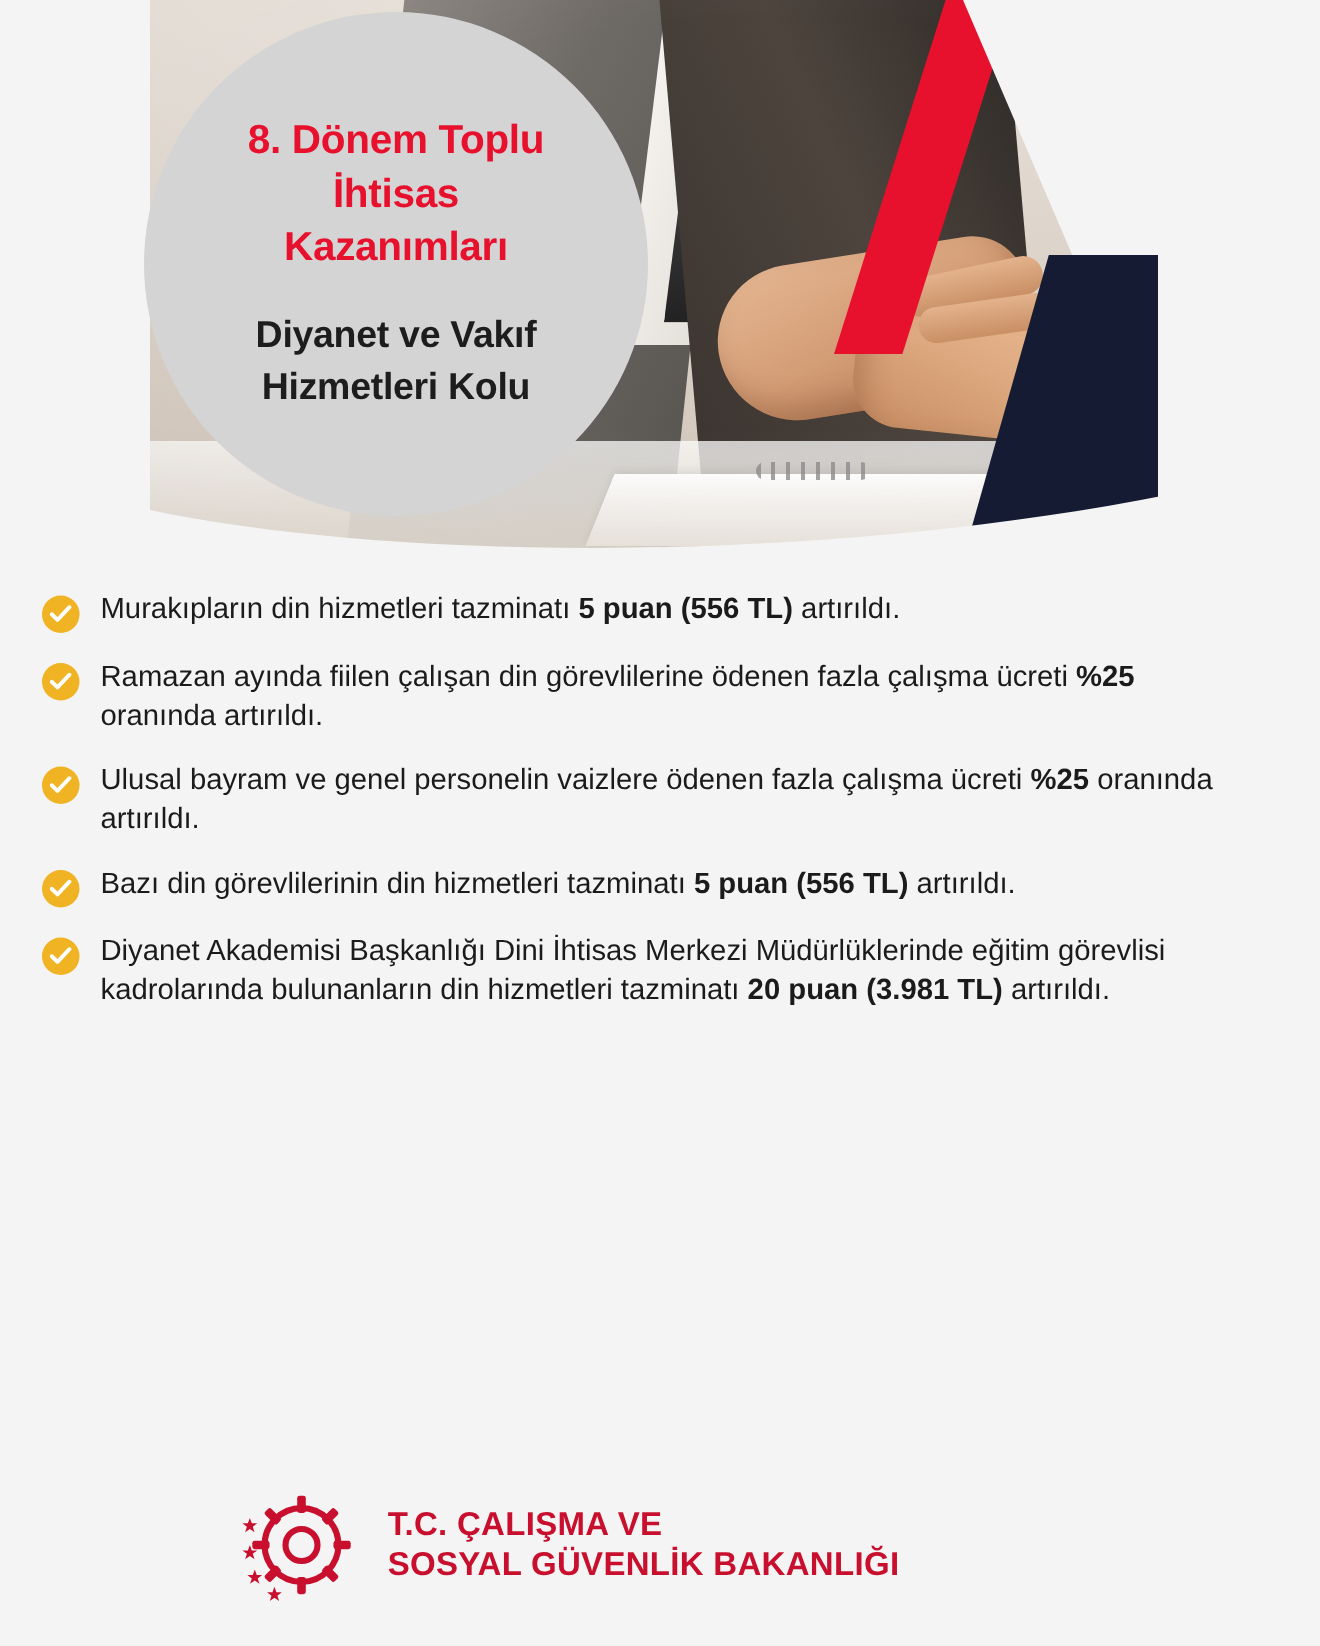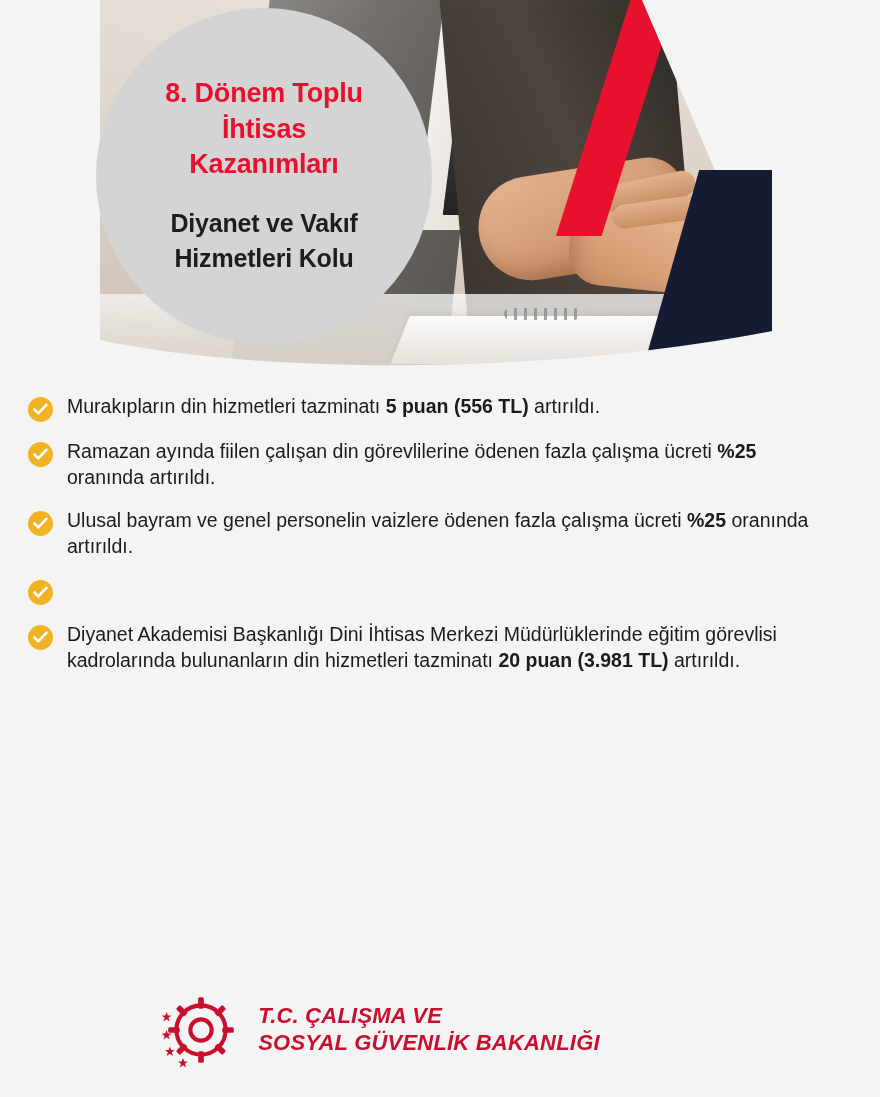--- a/index.html
+++ b/index.html
@@ -266,21 +266,20 @@
   
   .footer {
     position: absolute;
     left: 0;
     bottom: 26px;
     width: 760px;
     display: flex;
     align-items: center;
     justify-content: center;
     gap: 16px;
-    font-style: italic;
   }
   .emblem {
     width: 82px;
     height: 82px;
     position: relative;
     flex: 0 0 auto;
   }
   .footer-text {
     color: #c8102e;
     font-weight: bold;
@@ -353,20 +352,21 @@
         </svg>
       </span>
       <div class="item-text"><span>Ulusal bayram ve genel personelin vaizlere ödenen fazla çalışma ücreti </span><b>%25</b><span> oranında artırıldı.</span></div>
     </div>
     <div class="item">
       <span class="check">
         <svg width="15" height="13" viewBox="0 0 15 13">
           <path d="M1.5 6.5 L5.3 10.3 L13.3 1.8" fill="none" stroke="#ffffff" stroke-width="2.6" stroke-linecap="round" stroke-linejoin="round"></path>
         </svg>
       </span>
+      <div class="item-text"><span>Bazı din görevlilerinin din hizmetleri tazminatı </span><b>5 puan (556 TL)</b><span> artırıldı.</span></div>
     </div>
     <div class="item">
       <span class="check">
         <svg width="15" height="13" viewBox="0 0 15 13">
           <path d="M1.5 6.5 L5.3 10.3 L13.3 1.8" fill="none" stroke="#ffffff" stroke-width="2.6" stroke-linecap="round" stroke-linejoin="round"></path>
         </svg>
       </span>
       <div class="item-text"><span>Diyanet Akademisi Başkanlığı Dini İhtisas Merkezi Müdürlüklerinde eğitim görevlisi kadrolarında bulunanların din hizmetleri tazminatı </span><b>20 puan (3.981 TL)</b><span> artırıldı.</span></div>
     </div>
   </div>

